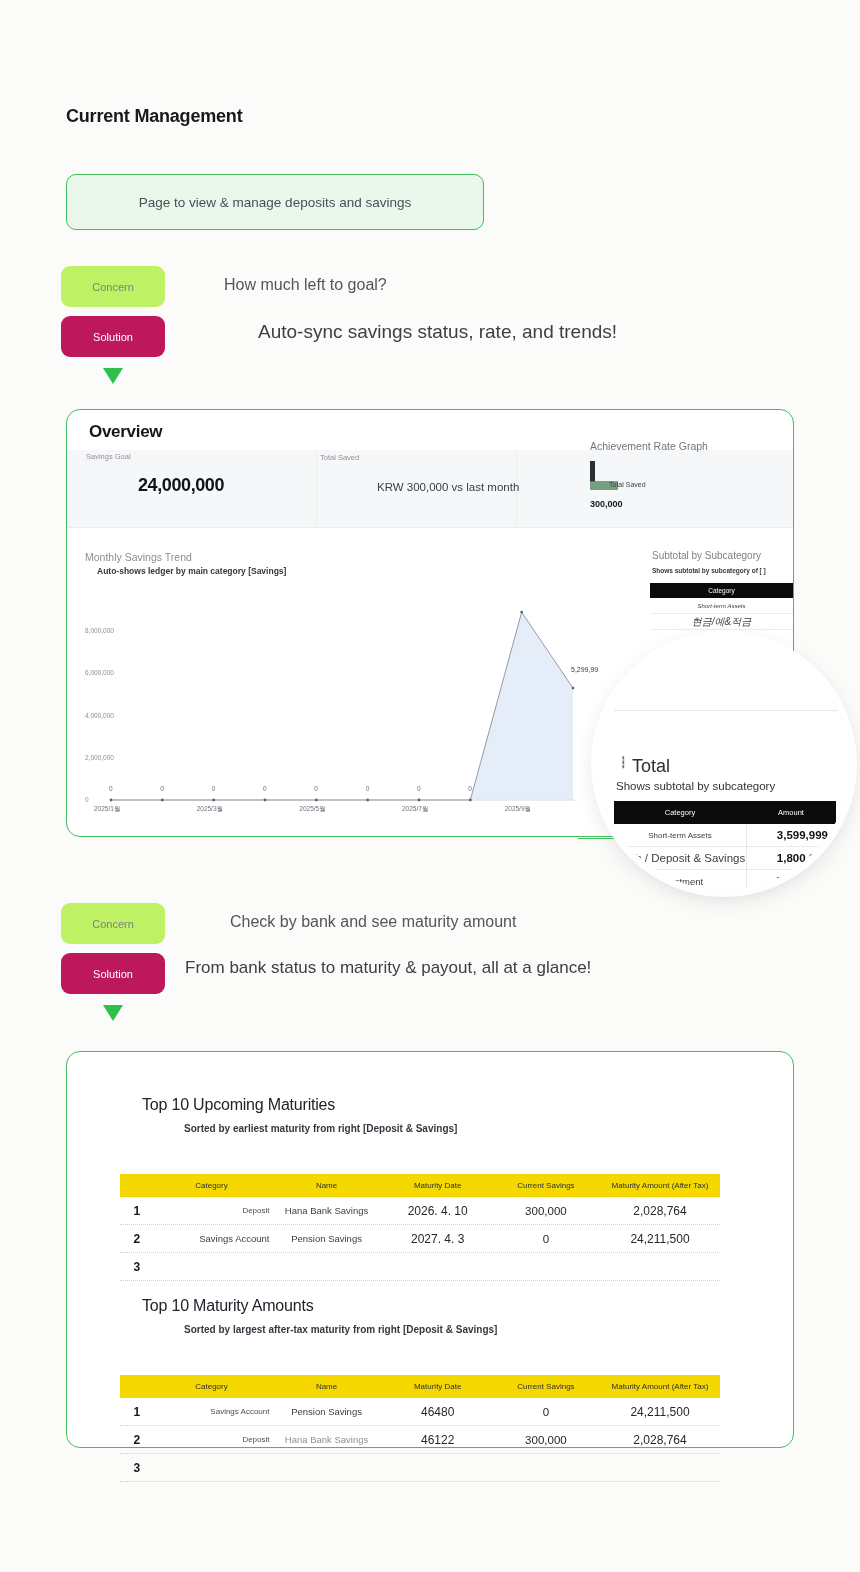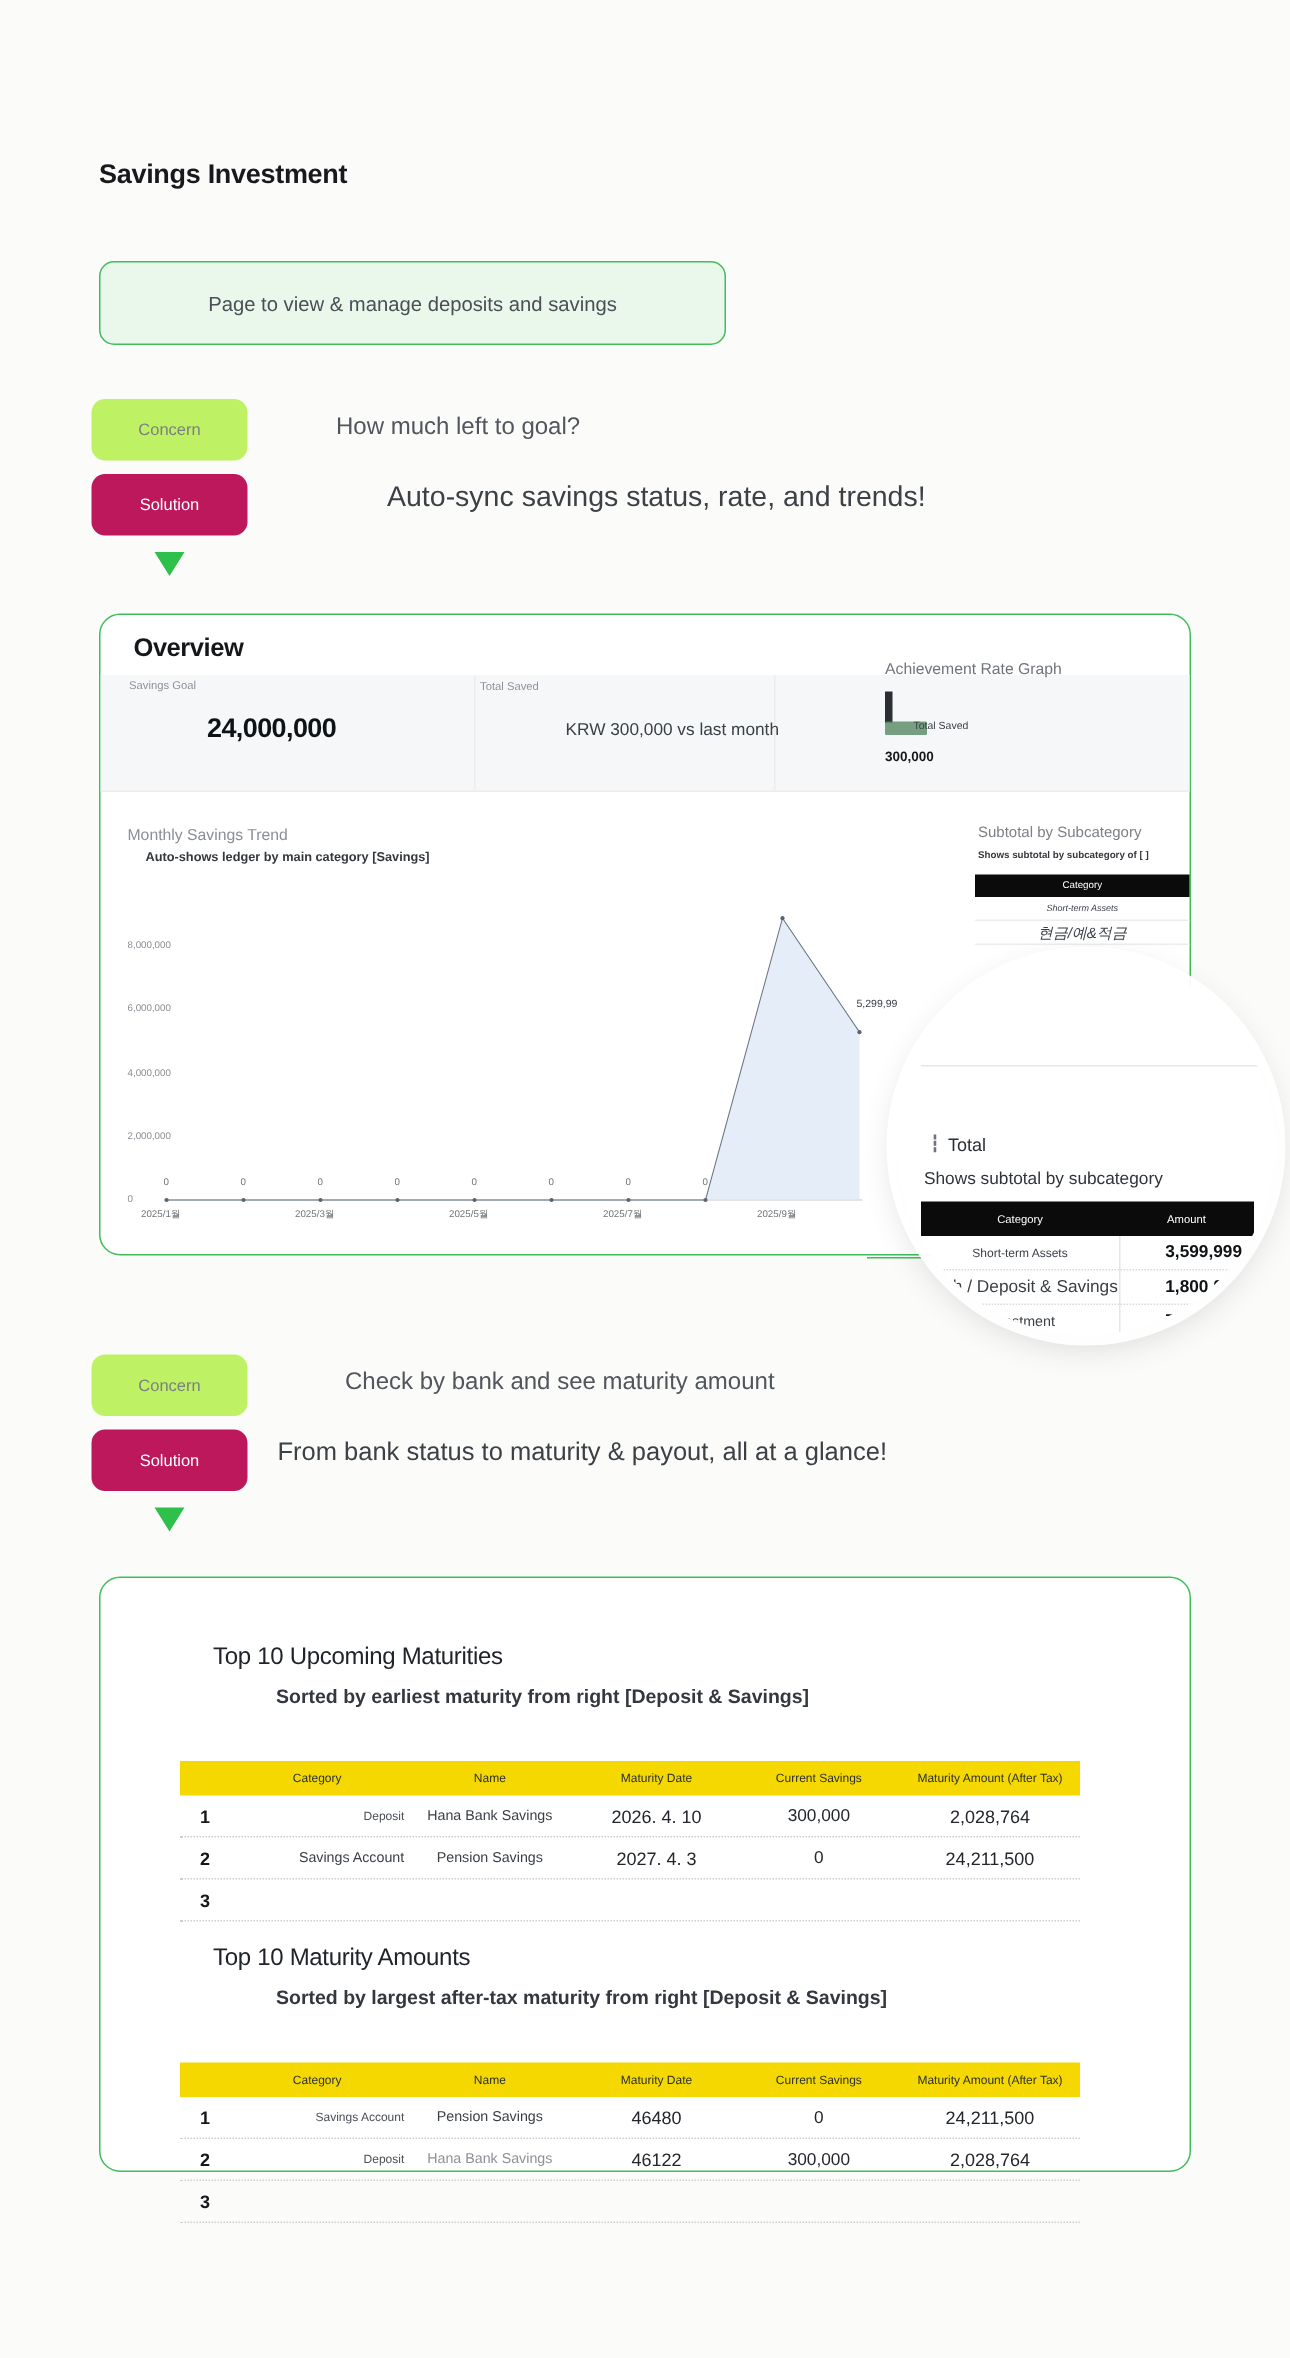--- a/index.html
+++ b/index.html
@@ -131,21 +131,21 @@
 
   
   .lens {
     position: absolute; left: 598px; top: 638px; width: 252px; height: 252px;
     border-radius: 50%; background: #ffffff;
     box-shadow: 0 0 0 7px rgba(255,255,255,.95), 0 6px 24px rgba(0,0,0,.16);
     overflow: hidden;
   }
   .lens-divider { position: absolute; left: 16px; top: 72px; width: 236px; height: 1px; background: #e7e7e7; }
   .lens-title {
-    position: absolute; left: 34px; top: 118px; font-size: 12px; color: #2b3036;
+    position: absolute; left: 34px; top: 118px; font-size: 18px; color: #2b3036;
   }
   .lens-title-mark {
     position: absolute; left: 22px; top: 118px; font-size: 11px; color: #6f747a;
   }
   .lens-sub { position: absolute; left: 18px; top: 142px; font-size: 11.5px; color: #2f343a; }
   .lens-head {
     position: absolute; left: 16px; top: 163px; width: 222px; height: 23px;
     background: #0b0b0b; display: flex; align-items: center;
   }
   .lens-head span { font-size: 7.5px; color: #ffffff; text-align: center; }
@@ -156,21 +156,21 @@
     border-bottom: 1px dotted #d9d9d9; display: flex; align-items: center;
   }
   .lens-row .cc { width: 132px; text-align: center; color: #3a3f45; }
   .lens-row .ca { width: 90px; text-align: right; padding-right: 8px; font-weight: 800; color: #101315; }
   .lens-vline { position: absolute; left: 148px; top: 186px; width: 1px; height: 110px; background: #e6e6e6; }
   .lens-leader { position: absolute; left: 578px; top: 838px; width: 36px; height: 1px; background: #3fbe5b; }
 
   
   .card-bottom { left: 66px; top: 1051px; width: 728px; height: 397px; }
   .sec-title { position: absolute; font-size: 16px; font-weight: 400; color: #20242a; letter-spacing: -0.2px; }
-  .sec-sub { position: absolute; font-size: 13px; font-weight: 700; color: #33383e; }
+  .sec-sub { position: absolute; font-size: 10px; font-weight: 700; color: #33383e; }
 
   .mtable { position: absolute; width: 600px; }
   .mhead {
     display: flex; align-items: center; height: 23px;
     background: #f5d800;
   }
   .mhead span { font-size: 8px; color: #2c3036; text-align: center; }
   .mrow {
     display: flex; align-items: center; height: 28px;
     border-bottom: 1px dotted #cfcfcf;
@@ -187,21 +187,21 @@
   .mrow .col-date { font-size: 12px; color: #23272c; }
   .mrow .col-cur  { font-size: 11.5px; color: #23272c; }
   .mrow .col-amt  { font-size: 12px; color: #23272c; }
   .mrow.empty { height: 28px; }
 </style>
 </head>
 <body>
 
 <div class="page">
 
-  <div class="page-title">Savings Investment</div>
+  <div class="page-title">Current Management</div>
 
   <div class="banner">
     <span class="banner-text">Page to view &amp; manage deposits and savings</span>
   </div>
 
   <div class="badge concern c1">
     <span>Concern</span>
   </div>
   <div class="badge solution s1">
     <span>Solution</span>

